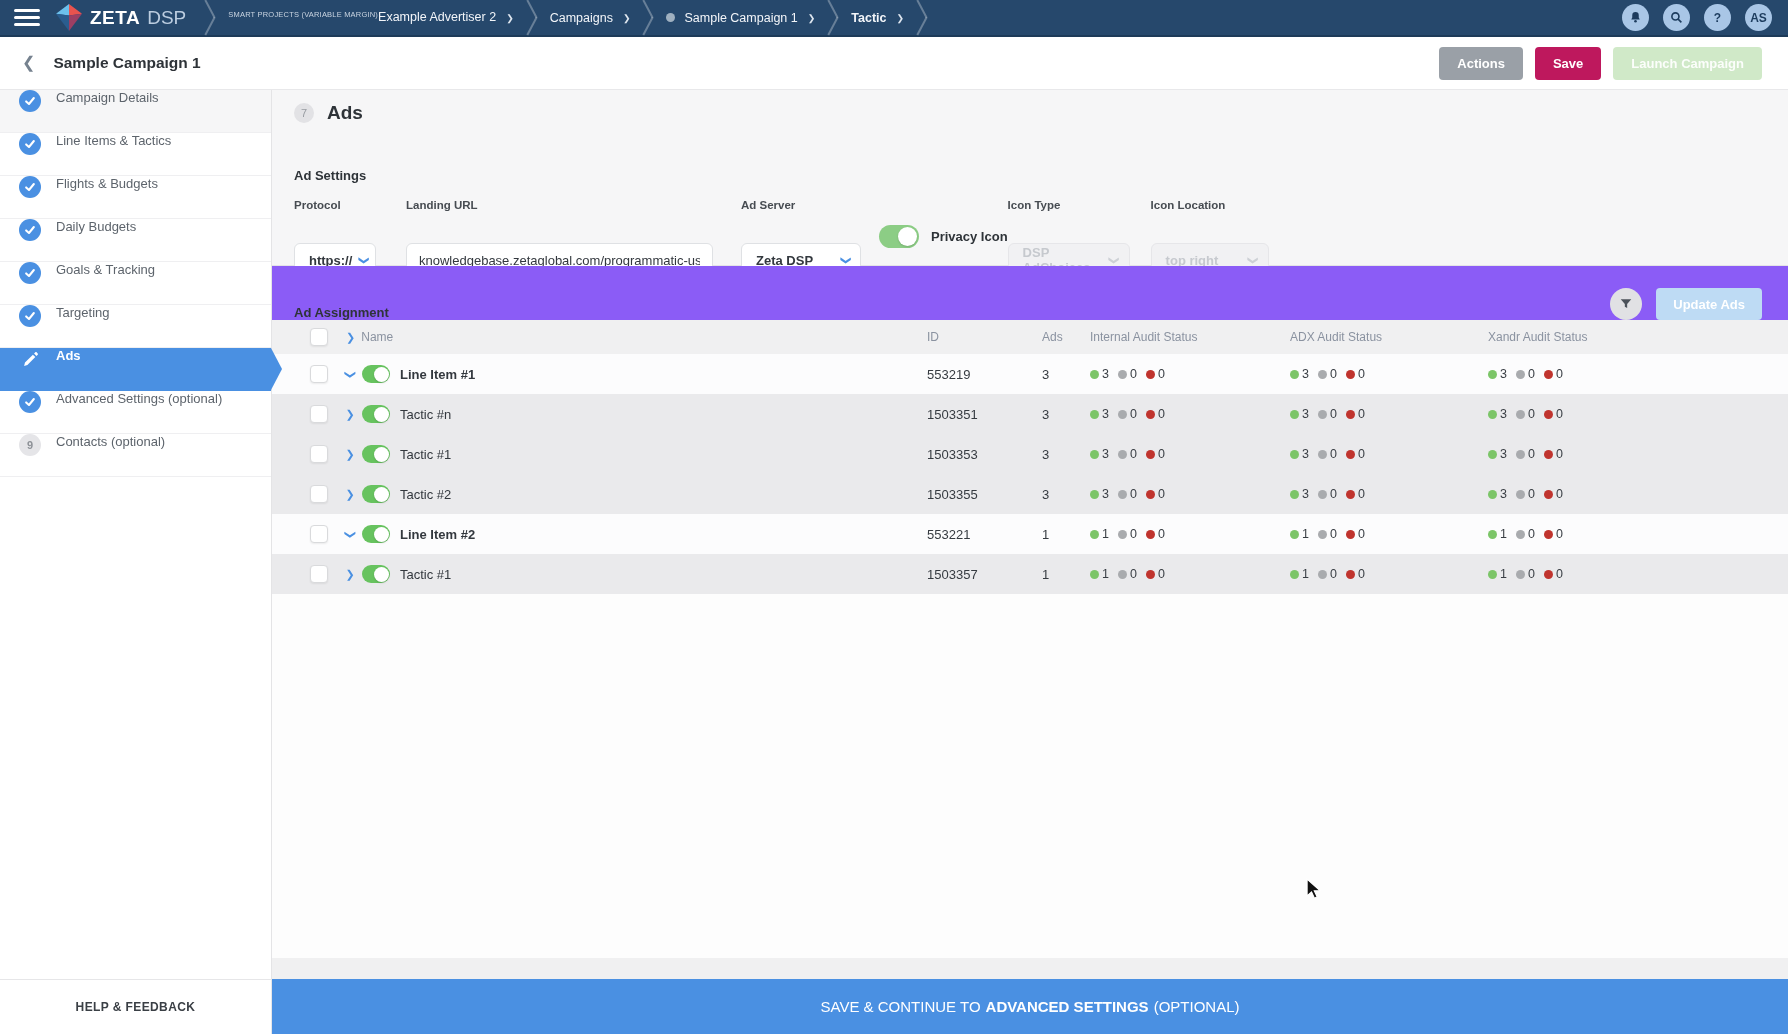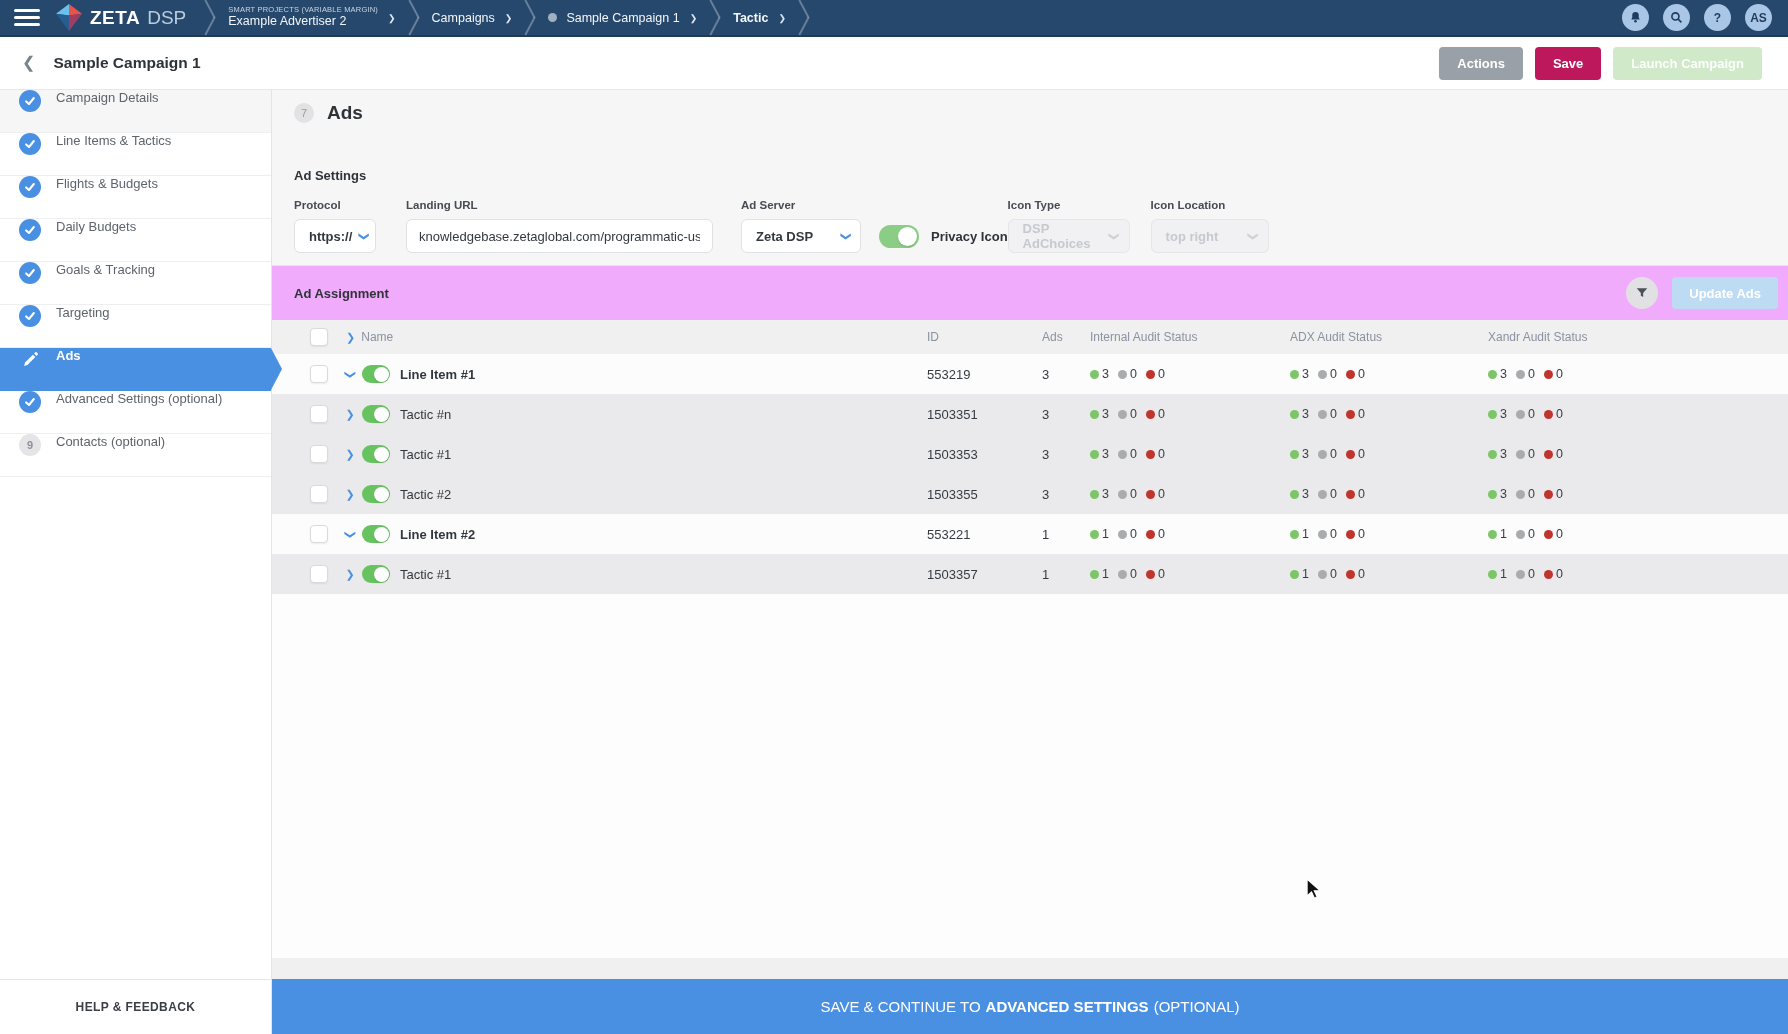--- a/index.html
+++ b/index.html
@@ -25,21 +25,21 @@
 
   .crumbs { display:flex; align-items:center; height:100%; margin-left:16px; flex:1; min-width:0; }
   .sep { width:16px; height:100%; position:relative; flex:none; }
   .sep::before, .sep::after {
     content:""; position:absolute; left:7px; width:1.5px; height:20px;
     background:rgba(255,255,255,.30);
   }
   .sep::before { top:-1px; transform:rotate(-28deg); }
   .sep::after  { bottom:-1px; transform:rotate(28deg); }
   .crumb { display:flex; align-items:center; padding:0 10px; height:100%; cursor:pointer; }
-  .crumb-txt { display:flex; flex-direction:column; line-height:1.25; }
+  .crumb-txt { display:flex; flex-direction:row; line-height:1.25; }
   .eyebrow { font-size:7.5px; color:#c9d4e1; letter-spacing:.2px; }
   .clabel { font-size:12.5px; color:#f2f5f9; white-space:nowrap; }
   .clabel.bold { font-weight:bold; }
   .cchev { font-size:9px; color:#dfe7f0; margin-left:10px; }
   .cdot { width:9px; height:9px; border-radius:50%; background:#9fb0c0; margin-right:9px; flex:none; }
 
   .nav-icons { display:flex; align-items:center; gap:14px; margin-right:16px; }
   .nico {
     width:27px; height:27px; border-radius:50%; background:#a9c6e6; color:#1d3c5e;
     display:flex; align-items:center; justify-content:center;
@@ -79,40 +79,40 @@
   .main { flex:1; min-width:0; background:#f0f0f1; display:flex; flex-direction:column; }
   .main-card { background:#fdfdfd; height:calc(100% - 21px); display:flex; flex-direction:column; }
 
   .sec1 { background:#f6f6f7; border-bottom:1px solid #e4e4e6; padding-left:22px; height:176px; flex:none; }
   .ads-title { display:flex; align-items:center; gap:13px; padding-top:12px; }
   .step-badge { width:20px; height:20px; border-radius:50%; background:#e2e2e5; color:#979ba1; font-size:11px; display:flex; align-items:center; justify-content:center; flex:none; }
   .h-ads { font-size:19px; font-weight:bold; color:#2e3338; margin:0; }
   .sec-label { font-size:13px; font-weight:bold; color:#2e3338; margin-top:44px; }
 
   .form-row { margin-top:16px; display:flex; align-items:flex-start; }
-  .fgroup { display:flex; flex-direction:column; }
+  .fgroup { display:flex; flex-direction:column;gap:24px; }
   .flabel { font-size:11.5px; font-weight:bold; color:#474c52; margin-bottom:8px; }
   .sel {
     height:34px; background:#fff; border:1px solid #dfe1e4; border-radius:6px;
     display:flex; align-items:center; justify-content:space-between;
     padding:0 10px 0 14px; font-size:13px; font-weight:bold; color:#33383e; cursor:pointer;
   }
   .sel .sc { color:#4a90e2; font-size:10px; transform:rotate(90deg); margin-left:8px; }
   .sel.disabled { background:#f1f1f3; border-color:#e6e6e9; color:#c6c9ce; cursor:default; }
   .sel.disabled .sc { color:#cdd0d5; }
   .inp { height:34px; background:#fff; border:1px solid #dfe1e4; border-radius:6px; padding:0 12px; font-size:13px; color:#33383e; width:100%; font-family:inherit; }
   .priv { display:flex; align-items:center; gap:12px; margin-top:26px; }
   .priv-label { font-size:13px; font-weight:bold; color:#2e3338; }
 
   .tgl { width:28px; height:18px; border-radius:10px; background:#67c35f; position:relative; display:inline-block; flex:none; cursor:pointer; }
   .tgl .knob { position:absolute; right:1.5px; top:1.5px; width:15px; height:15px; border-radius:50%; background:#fff; box-shadow:0 1px 2px rgba(0,0,0,.15); }
   .tgl.big { width:40px; height:23px; border-radius:12px; background:#8ccd85; }
   .tgl.big .knob { width:19px; height:19px; top:2px; right:2px; }
 
-  .sec2-bar { height:54px; flex:none; background:#f0abfc; display:flex; align-items:center; padding:0 10px 0 22px; }
+  .sec2-bar { height:54px; flex:none; background:#8b5cf6; display:flex; align-items:flex-end; padding:0 26px 0 22px; }
   .sec2-title { font-size:13px; font-weight:bold; color:#2e3338; }
   .sec2-spacer { flex:1; }
   .filter-btn { width:32px; height:32px; border-radius:50%; background:#e1e1e4; border:none; display:flex; align-items:center; justify-content:center; margin-right:14px; cursor:pointer; }
   .update-btn { height:32px; padding:0 17px; background:#bedbf4; color:#fff; font-weight:bold; font-size:13px; border:none; border-radius:4px; font-family:inherit; }
 
   .tgrid { display:grid; grid-template-columns:655px 115px 48px 200px 198px 1fr; align-items:center; }
   .table-head { height:34px; flex:none; background:#f0f0f1; font-size:12px; color:#8a92a0; }
   .cell.namec { display:flex; align-items:center; padding-left:38px; }
   .cbx { width:18px; height:18px; background:#fff; border:1px solid #d9dadc; border-radius:4px; box-shadow:0 1px 2px rgba(0,0,0,.07); flex:none; cursor:pointer; }
   .head-chev { color:#4a90e2; font-size:11px; margin:0 6px 0 18px; cursor:pointer; }

